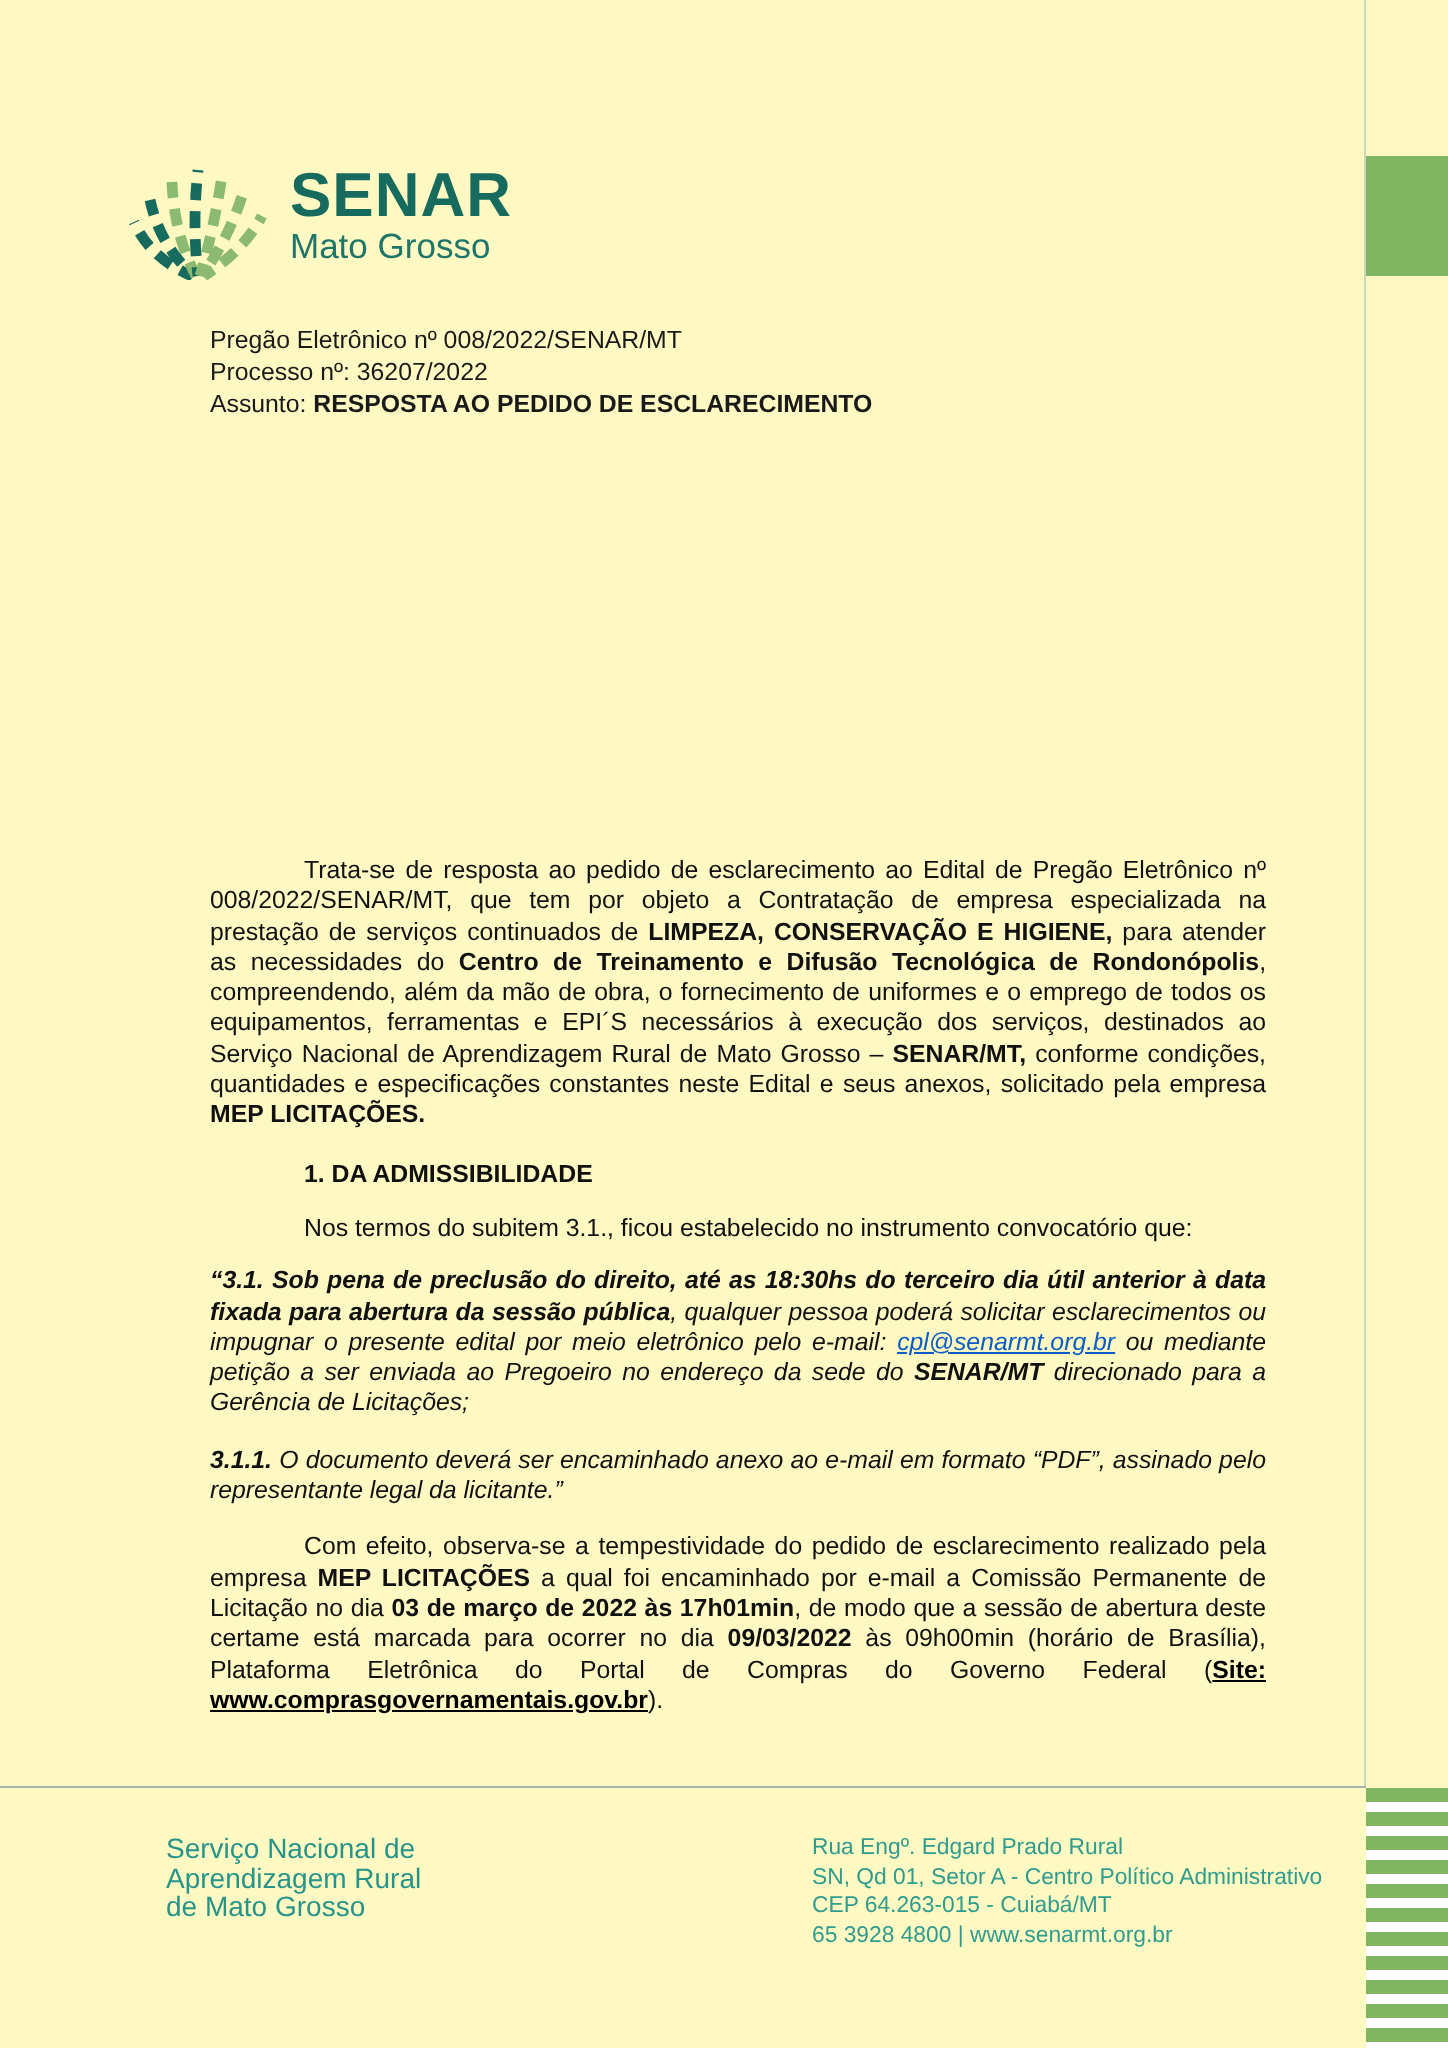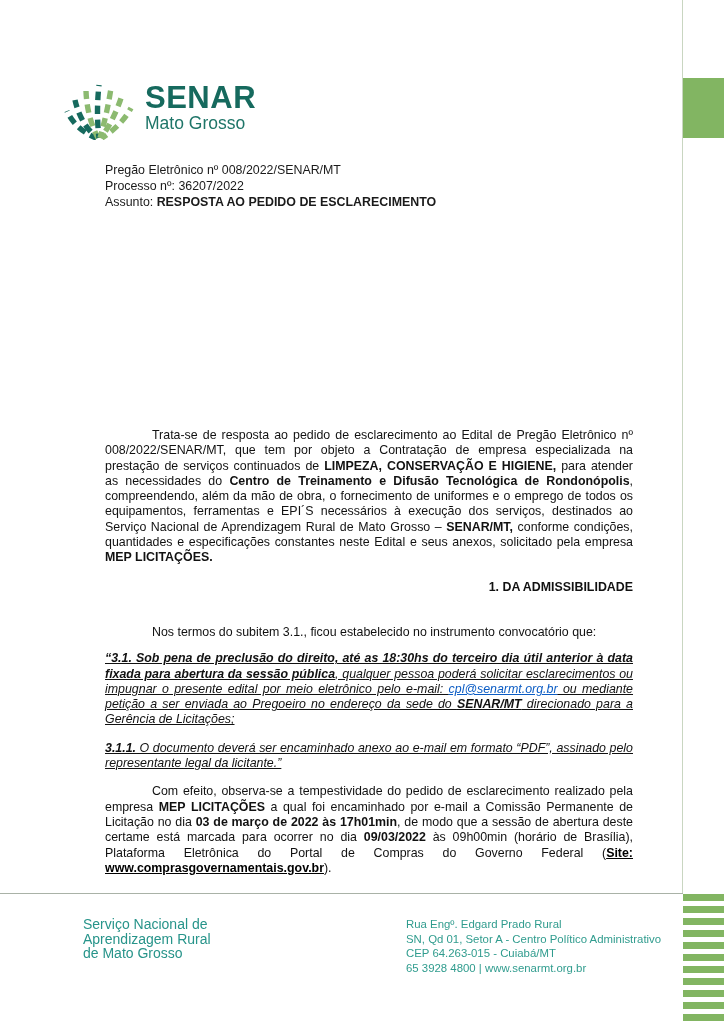--- a/index.html
+++ b/index.html
@@ -1,18 +1,18 @@
 <!DOCTYPE html>
 <html><head>
 <meta charset="utf-8">
 <style>
   html,body { margin:0; padding:0; background:#e8e8e8; }
   .page {
     position:relative; width:724px; height:1024px; margin:0 auto;
-    background:#ffffff; overflow:hidden;
+    background:#fef9c3; overflow:hidden;
     font-family:"Liberation Sans", sans-serif; color:#1a1a1a;
   }
 
   
   .vline   { position:absolute; left:682px; top:0; width:1px; height:894px; background:#c9d6c1; }
   .green-block { position:absolute; left:683px; top:78px; width:41px; height:60px; background:#82b562; }
   .stripes { position:absolute; left:683px; top:894px; width:41px; height:130px;
              background:repeating-linear-gradient(to bottom,#82b562 0 7px,#ffffff 7px 12px); }
   .hline   { position:absolute; left:0; top:893px; width:683px; height:1px; background:#a9b2a7; }
 
@@ -24,22 +24,22 @@
   .logo-subtitle { font-size:17.5px; color:#1e7568; line-height:20px; }
 
   
   .doc-header { position:absolute; left:105px; top:162px; font-size:12.4px; line-height:16.2px; color:#1a1a1a; }
 
   
   .doc-body { position:absolute; left:105px; top:428px; width:528px;
               font-size:12.4px; line-height:15.3px; text-align:justify; color:#111; }
   .doc-body p { margin:0 0 11px; }
   .doc-body p.body-para.indent { text-indent:47px; }
-  .doc-body p.heading { font-weight:bold; text-indent:47px; margin:14px 0 30px; text-align:right; }
-  .doc-body p.quote { font-style:italic; margin:2px 0 13px;text-decoration:underline; }
+  .doc-body p.heading { font-weight:bold; text-indent:47px; margin:14px 0 12px; text-align:left; }
+  .doc-body p.quote { font-style:italic; margin:2px 0 13px; }
   .b { font-weight:bold; }
   .u { text-decoration:underline; }
   .link-email { color:#0b5cc4; text-decoration:underline; }
   .link-site  { color:#000; font-weight:bold; text-decoration:underline; }
 
   
   .footer-org { position:absolute; left:83px; top:917px; font-size:14px; font-weight:normal;
                 color:#27948a; line-height:14.6px; }
   .footer-address { position:absolute; left:406px; top:917px; font-size:11.4px;
                     color:#309c8e; line-height:14.6px; }

